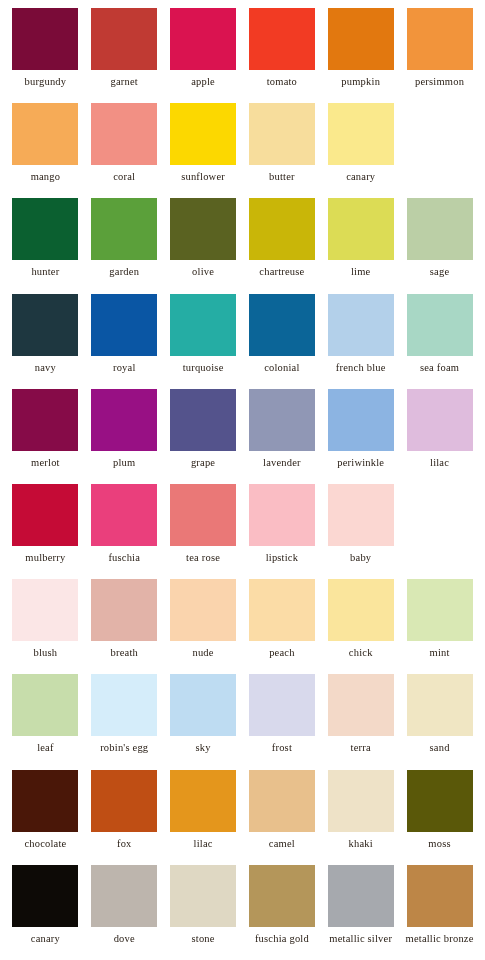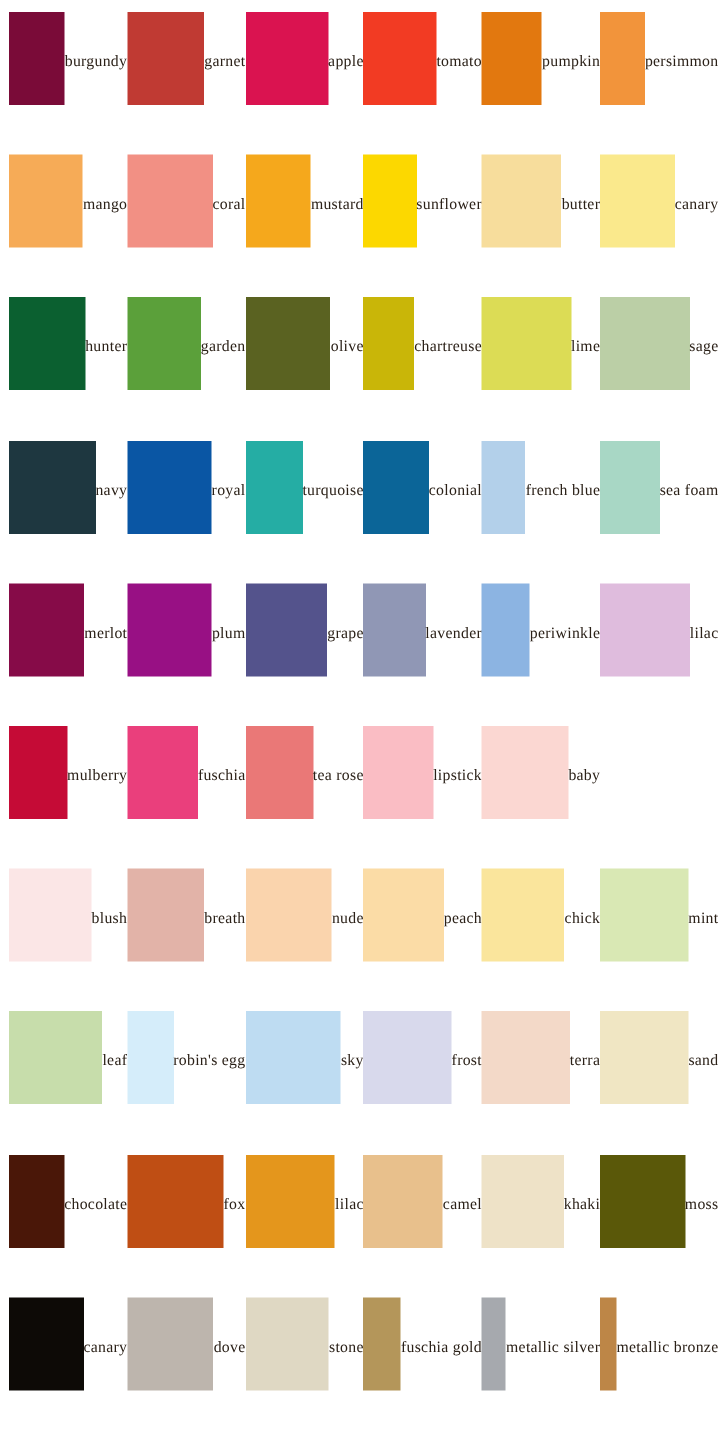--- a/index.html
+++ b/index.html
@@ -25,21 +25,21 @@
   .palette-row {
     display: flex;
     flex-direction: row;
     width: 100%;
     height: 96px;
     align-items: flex-start;
   }
   .swatch-cell {
     width: 16.6666%;
     display: flex;
-    flex-direction: row;
+    flex-direction: column;
     align-items: center;
     box-sizing: border-box;
   }
   .swatch-chip {
     width: 66px;
     height: 62px;
     display: block;
   }
   .swatch-label {
     margin-top: 6px;
@@ -85,24 +85,20 @@
     <div class="palette-row">
       <div class="swatch-cell">
         <div class="swatch-chip" style="background-color: rgb(246, 171, 87);"></div>
         <div class="swatch-label">mango</div>
       </div>
       <div class="swatch-cell">
         <div class="swatch-chip" style="background-color: rgb(242, 144, 132);"></div>
         <div class="swatch-label">coral</div>
       </div>
       <div class="swatch-cell">
-        <div class="swatch-chip" style="background-color: rgb(245, 168, 28);"></div>
-        <div class="swatch-label">mustard</div>
-      </div>
-      <div class="swatch-cell">
         <div class="swatch-chip" style="background-color: rgb(252, 216, 0);"></div>
         <div class="swatch-label">sunflower</div>
       </div>
       <div class="swatch-cell">
         <div class="swatch-chip" style="background-color: rgb(247, 221, 156);"></div>
         <div class="swatch-label">butter</div>
       </div>
       <div class="swatch-cell">
         <div class="swatch-chip" style="background-color: rgb(250, 233, 140);"></div>
         <div class="swatch-label">canary</div>

